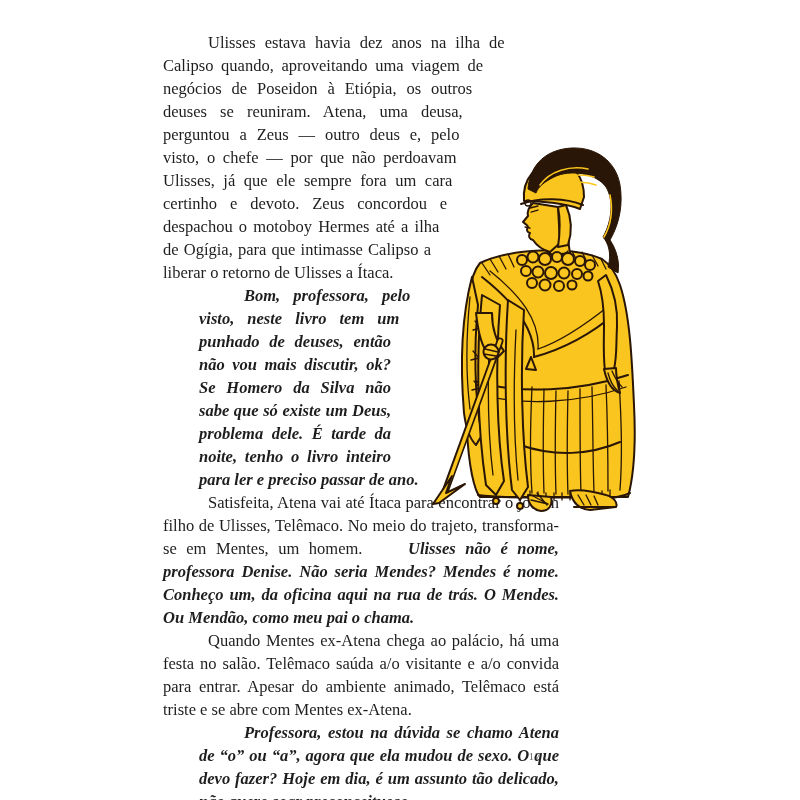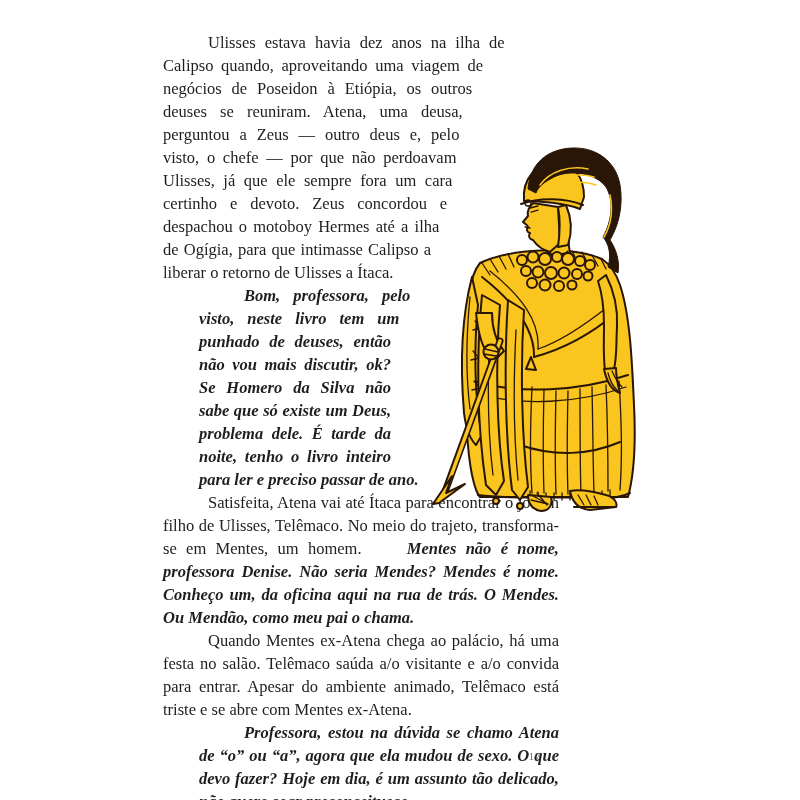--- a/index.html
+++ b/index.html
@@ -35,21 +35,21 @@
 </style>
 </head>
 <body>
 
 <div class="page">
 
   <div class="text-block">
     <div class="wrap-shape"></div>
     <p class="para roman">Ulisses estava havia dez anos na ilha de Calipso quando, aproveitando uma viagem de negócios de Poseidon à Etiópia, os outros deuses se reuniram. Atena, uma deusa, perguntou a Zeus — outro deus e, pelo visto, o chefe — por que não perdoavam Ulisses, já que ele sempre fora um cara certinho e devoto. Zeus concordou e despachou o motoboy Hermes até a ilha de Ogígia, para que intimasse Calipso a liberar o retorno de Ulisses a Ítaca.</p>
     <p class="para italic">Bom, professora, pelo visto, neste livro tem um punhado de deuses, então não vou mais discutir, ok? Se Homero da Silva não sabe que só existe um Deus, problema dele. É tarde da noite, tenho o livro inteiro para ler e preciso passar de ano.</p>
-    <p class="para roman"><span>Satisfeita, Atena vai até Ítaca para encontrar o jovem filho de Ulisses, Telêmaco. No meio do trajeto, transforma-se em Mentes, um homem. </span><span class="italic-inline">Mentes não é nome, professora Denise. Não seria Mendes? Mendes é nome. Conheço um, da oficina aqui na rua de trás. O Mendes. Ou Mendão, como meu pai o chama.</span></p>
+    <p class="para roman"><span>Satisfeita, Atena vai até Ítaca para encontrar o jovem filho de Ulisses, Telêmaco. No meio do trajeto, transforma-se em Mentes, um homem. </span><span class="italic-inline">Ulisses não é nome, professora Denise. Não seria Mendes? Mendes é nome. Conheço um, da oficina aqui na rua de trás. O Mendes. Ou Mendão, como meu pai o chama.</span></p>
     <p class="para roman">Quando Mentes ex-Atena chega ao palácio, há uma festa no salão. Telêmaco saúda a/o visitante e a/o convida para entrar. Apesar do ambiente animado, Telêmaco está triste e se abre com Mentes ex-Atena.</p>
     <p class="para italic">Professora, estou na dúvida se chamo Atena de “o” ou “a”, agora que ela mudou de sexo. O que devo fazer? Hoje em dia, é um assunto tão delicado, não quero soar preconceituoso.</p>
   </div>
 
   <svg class="illustration" viewBox="0 0 235 370" aria-hidden="true">
 
     <g>
       <path class="gold" d="M60,118 C50,130 45,160 46,200 C47,245 44,290 52,330 C55,344 58,350 60,352 L208,352 C214,330 216,300 214,260 C212,215 210,170 200,140 C195,125 188,118 182,114 C150,100 90,104 60,118 Z"></path>
 
       <path class="thin" d="M112,242 C110,285 110,320 112,348"></path>

